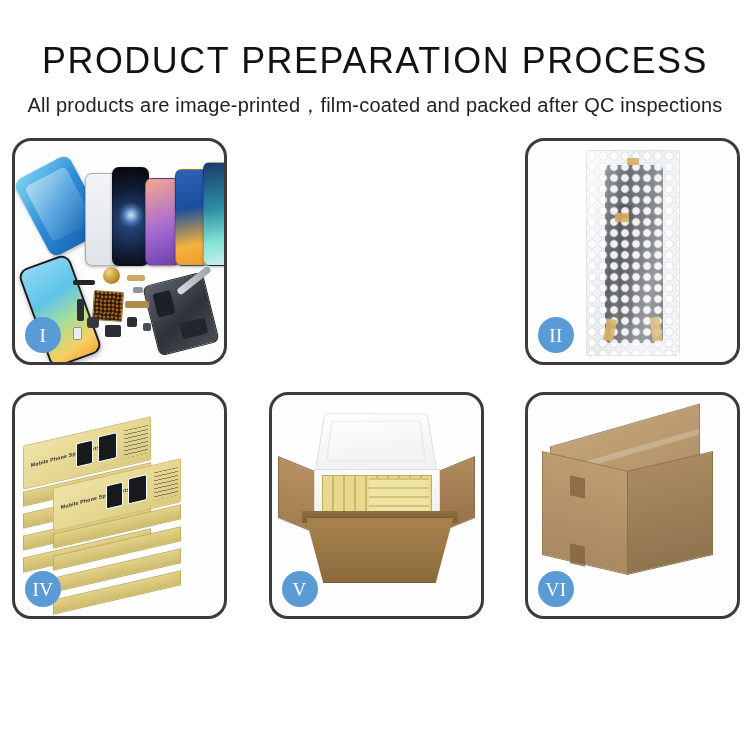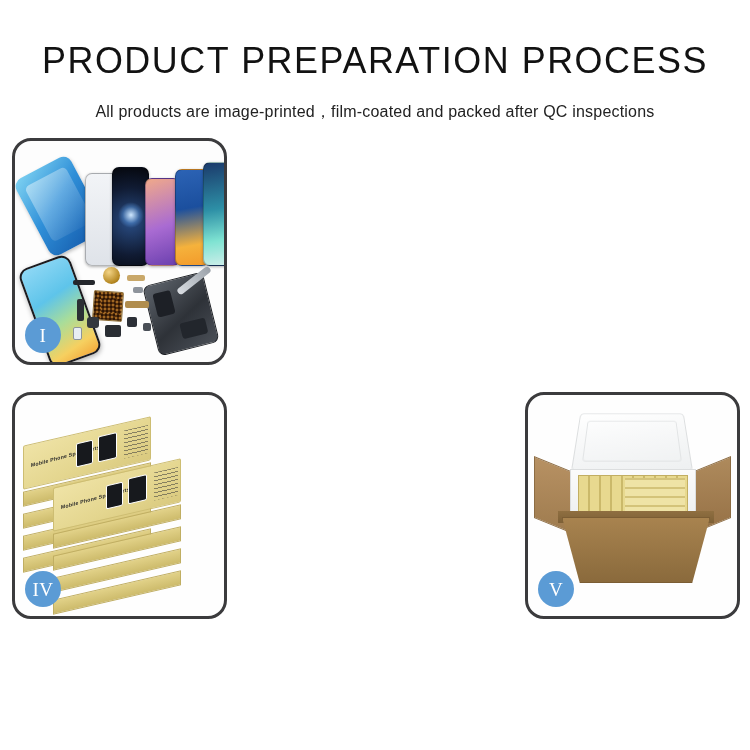--- a/index.html
+++ b/index.html
@@ -16,22 +16,22 @@
   .header { position:absolute; top:0; left:0; width:750px; text-align:center; }
   .title {
     margin:0; padding-top:42px;
     font-family:"Liberation Sans", sans-serif;
     font-size:37px; font-weight:400; line-height:1.0;
     letter-spacing:1.6px; color:#121212;
     transform:scaleX(0.97); transform-origin:center;
     white-space:nowrap;
   }
   .subtitle {
-    margin:10px; padding-top:13px;
-    font-size:16px; font-weight:400; color:#222;
+    margin:0; padding-top:13px;
+    font-size:20px; font-weight:400; color:#222;
     letter-spacing:0.2px; white-space:nowrap;
   }
 
   
   .grid { position:absolute; top:138px; left:12px; width:728px; }
   .row { display:flex; justify-content:space-between; }
   .row + .row { margin-top:27px; }
 
   .panel {
     position:relative;
@@ -354,20 +354,34 @@
         <div class="sp s6"></div>
         <div class="sp s7"></div>
         <div class="sp s8"></div>
         <div class="sp s9"></div>
         <div class="sp s10"></div>
         <div class="tool"></div>
       </div>
       <div class="badge">I</div>
     </div>
 
+    <div class="panel p2">
+      <div class="stage">
+        <div class="bag">
+          <div class="flex"></div>
+          <div class="bubbles"></div>
+          <div class="tape t1"></div>
+          <div class="tape t2"></div>
+          <div class="tape t3"></div>
+          <div class="tape t4"></div>
+          <div class="sheen"></div>
+        </div>
+      </div>
+      <div class="badge">II</div>
+    </div>
 
 
   </div>
 
   <div class="row">
 
     <div class="panel p4">
       <div class="stage">
         <div class="stack">
 
@@ -406,15 +420,25 @@
         <div class="flapR"></div>
         <div class="foamLid"></div>
         <div class="foamBox"></div>
         <div class="yellowItems"></div>
         <div class="cartonRim"></div>
         <div class="cartonBody"></div>
       </div>
       <div class="badge">V</div>
     </div>
 
+    <div class="panel p6">
+      <div class="stage">
+        <div class="cTop"></div>
+        <div class="cFrontL"></div>
+        <div class="cFrontR"></div>
+        <div class="tape1"></div>
+        <div class="tape2"></div>
+      </div>
+      <div class="badge">VI</div>
+    </div>
 
   </div>
 </div>
 
 </body></html>

